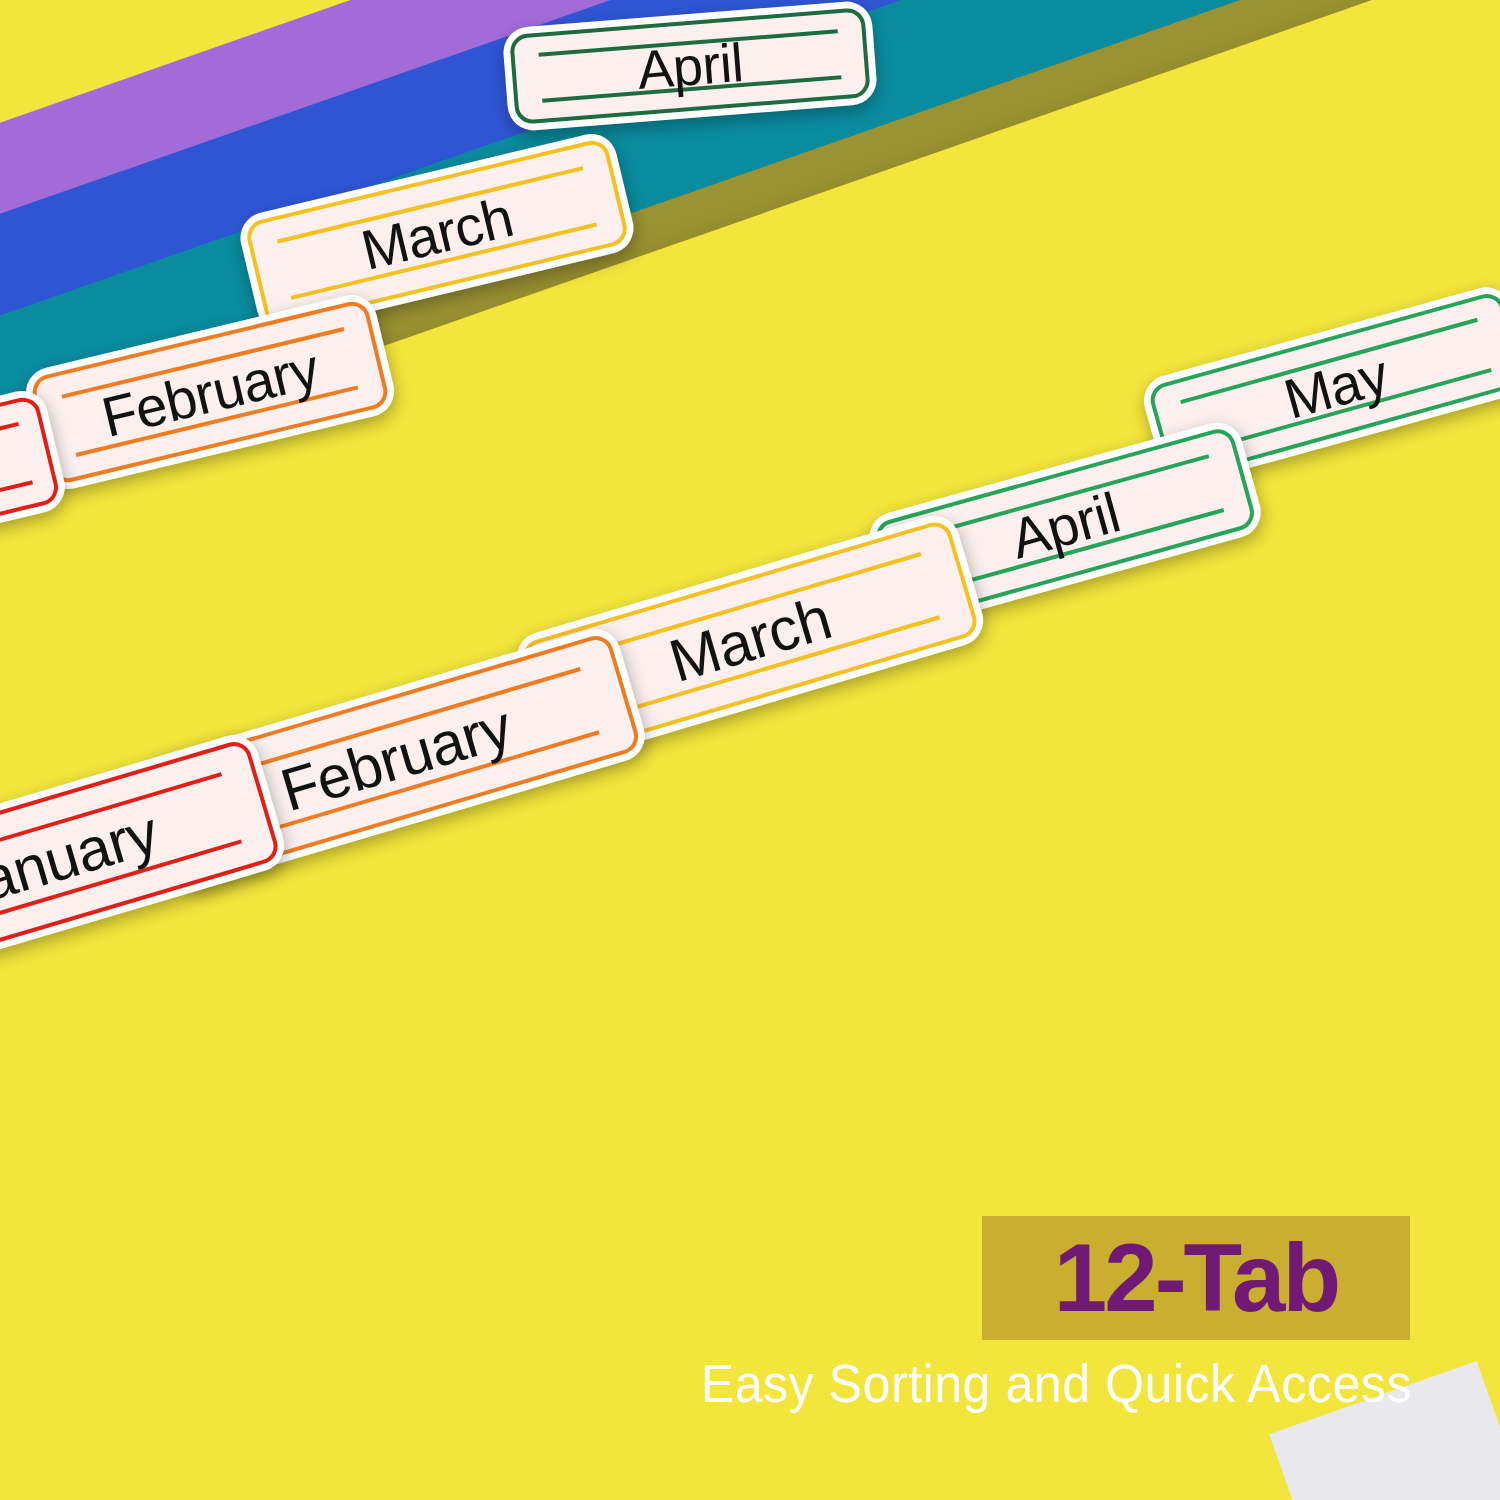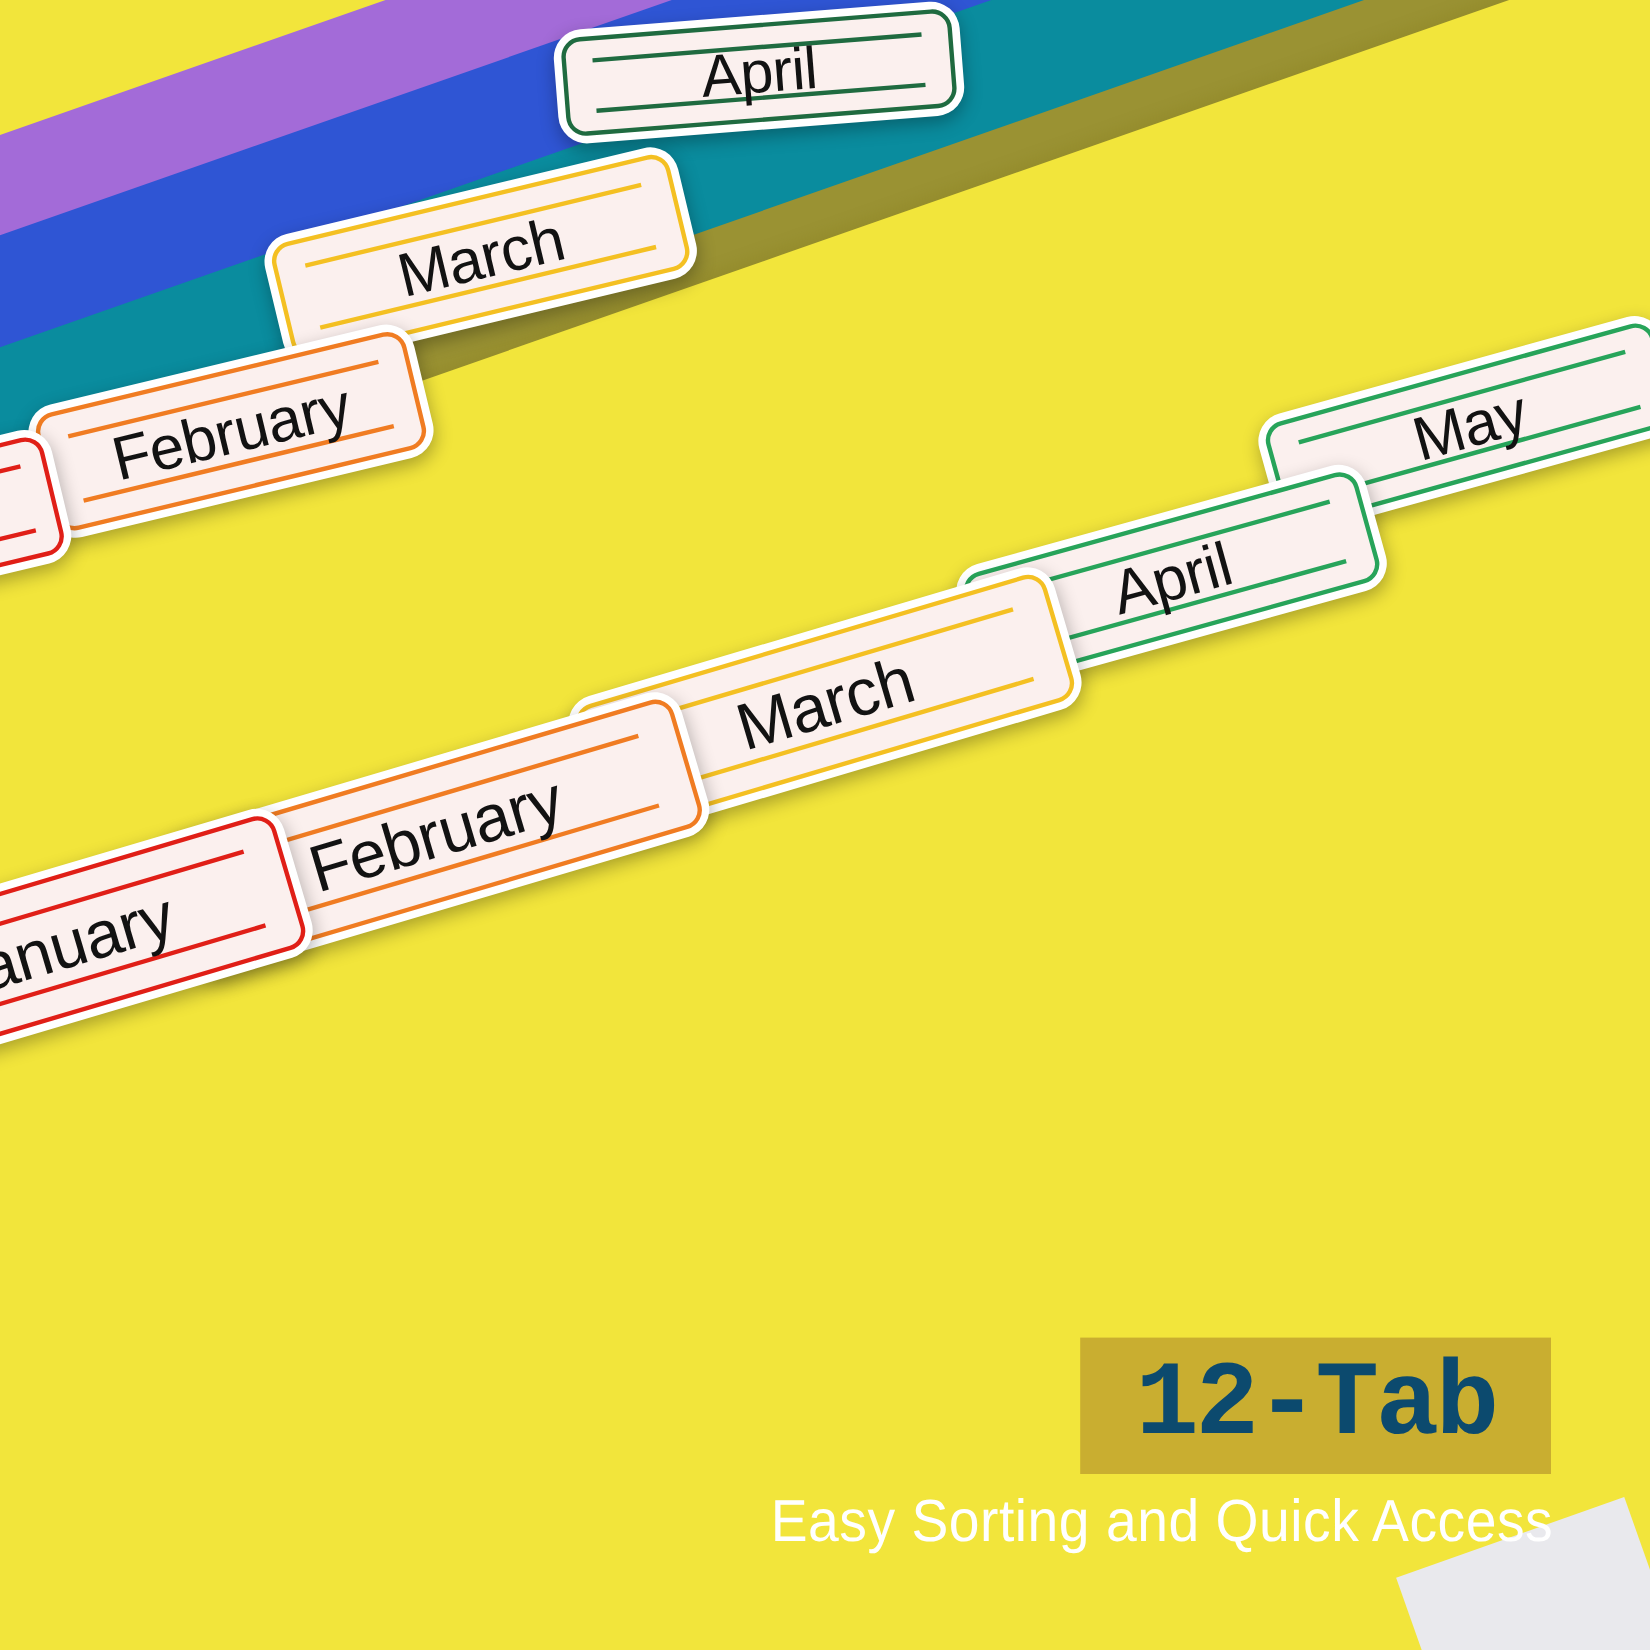--- a/index.html
+++ b/index.html
@@ -118,22 +118,22 @@
     left: 982px;
     top: 1216px;
     width: 428px;
     height: 124px;
     background: #C9AE30;
     display: flex;
     align-items: center;
     justify-content: center;
   }
   .badge-text {
-    color: #0c4a6e;
-    font-family: Liberation Mono, monospace;
+    color: #701a75;
+    font-family: Liberation Sans, sans-serif;
     font-weight: bold;
     font-size: 96px;
     letter-spacing: -3px;
     line-height: 1;
   }
   .tagline {
     position: absolute;
     left: 500px;
     top: 1352px;
     width: 912px;

